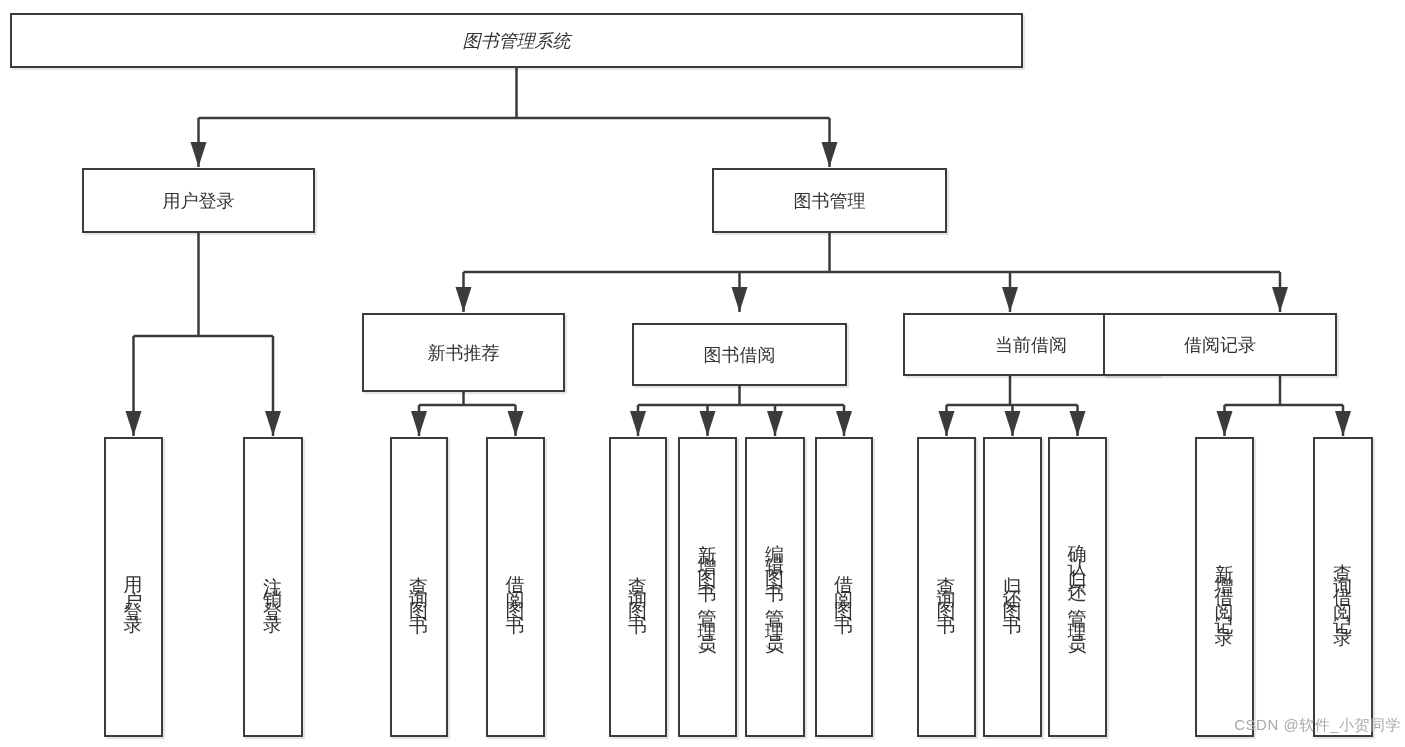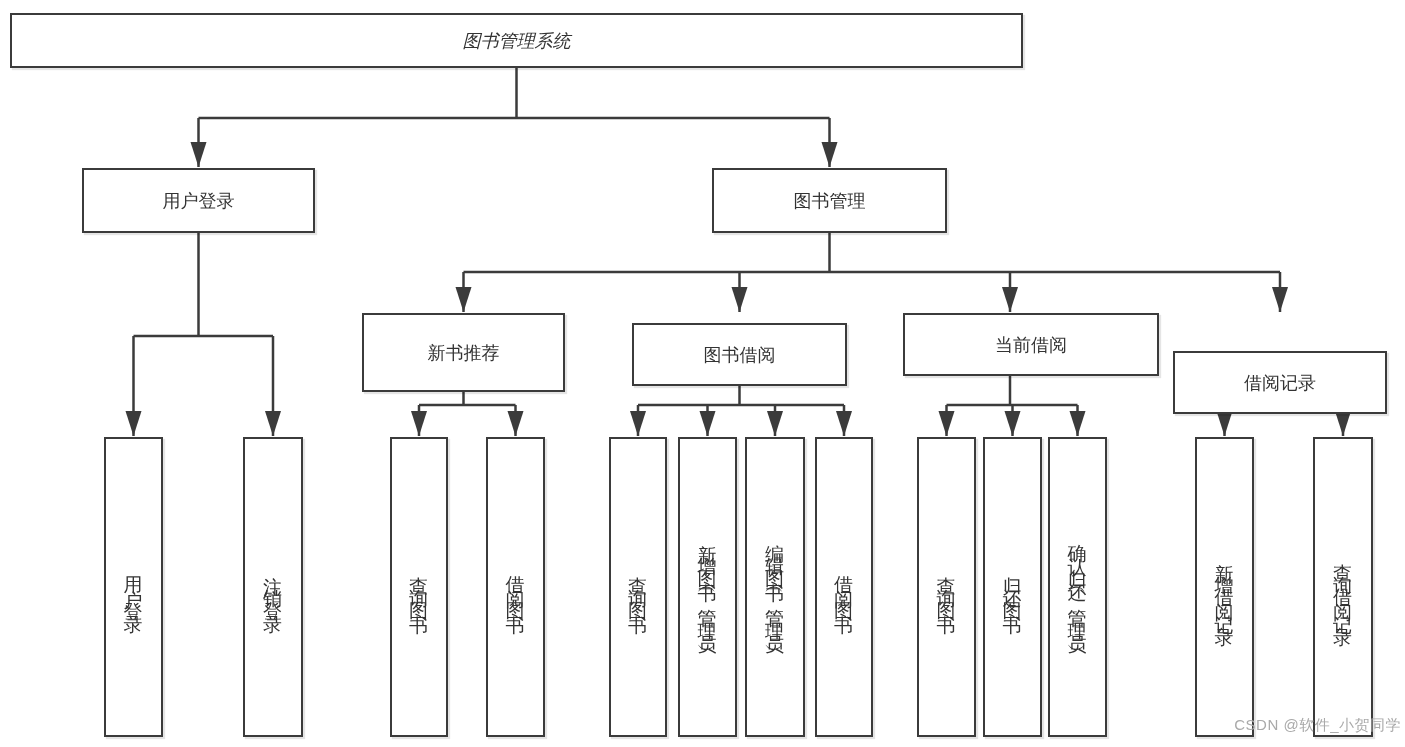--- a/index.html
+++ b/index.html
@@ -44,21 +44,21 @@
     line-height: 1;
     white-space: nowrap;
   }
   
   .n-root      { left: 10px;   top: 13px;  width: 1013px; height: 55px; font-style: italic; }
   .n-user-login{ left: 82px;   top: 168px; width: 233px;  height: 65px; }
   .n-book-mgmt { left: 712px;  top: 168px; width: 235px;  height: 65px; }
   .n-new-books { left: 362px;  top: 313px; width: 203px;  height: 79px; }
   .n-borrow    { left: 632px;  top: 313px; width: 215px;  height: 63px; margin-top: 10px; }
   .n-current   { left: 903px;  top: 313px; width: 256px;  height: 63px; }
-  .n-records   { left: 1173px; top: 313px; width: 214px;  height: 63px; margin-top: 38px; }
+  .n-records   { left: 1103px; top: 313px; width: 234px;  height: 63px; }
   
   .l1  { left: 104px;  width: 59px; }
   .l2  { left: 243px;  width: 60px; }
   .l3  { left: 390px;  width: 58px; }
   .l4  { left: 486px;  width: 59px; }
   .l5  { left: 609px;  width: 58px; }
   .l6  { left: 678px;  width: 59px; }
   .l7  { left: 745px;  width: 60px; }
   .l8  { left: 815px;  width: 58px; }
   .l9  { left: 917px;  width: 59px; }

